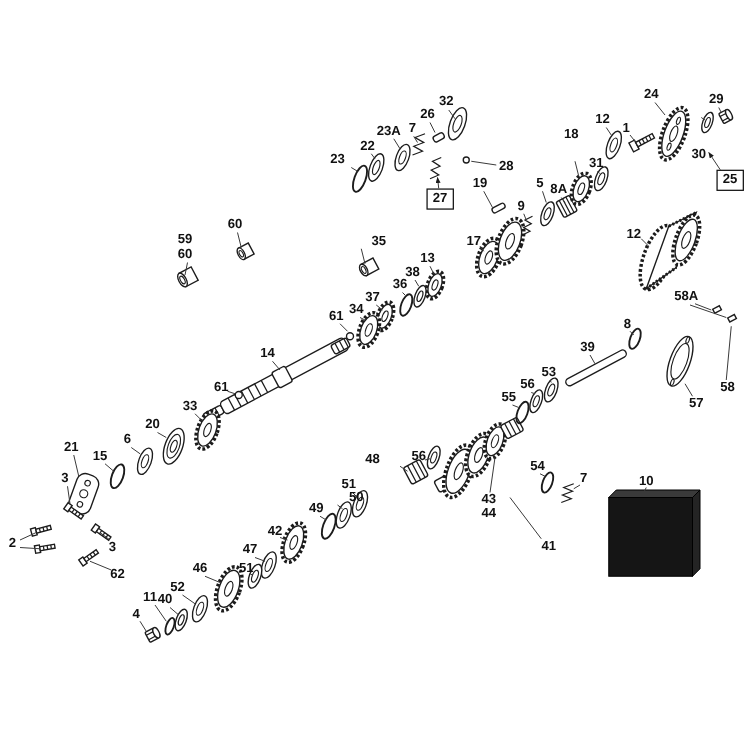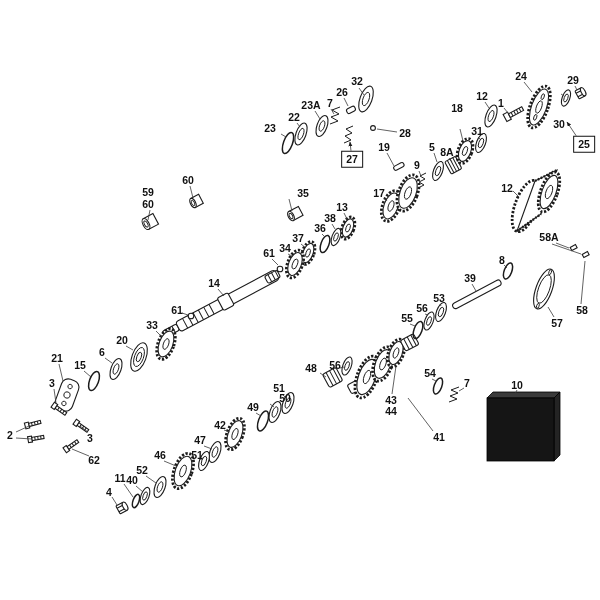--- a/index.html
+++ b/index.html
@@ -457,21 +457,21 @@
       <div class="part-label" style="left: 582px; top: 310px;">58</div>
       <div class="part-label" style="left: 152px; top: 325px;">33</div>
       <div class="part-label" style="left: 439px; top: 298px;">53</div>
       <div class="part-label" style="left: 422px; top: 308px;">56</div>
       <div class="part-label" style="left: 407px; top: 318px;">55</div>
       <div class="part-label" style="left: 122px; top: 340px;">20</div>
       <div class="part-label" style="left: 102px; top: 352px;">6</div>
       <div class="part-label" style="left: 80px; top: 365px;">15</div>
       <div class="part-label" style="left: 57px; top: 358px;">21</div>
       <div class="part-label" style="left: 52px; top: 383px;">3</div>
-      <div class="part-label" style="left: 311px; top: 368px;">48</div>
+      <div class="part-label" style="left: 298px; top: 368px;">48</div>
       <div class="part-label" style="left: 335px; top: 365px;">56</div>
       <div class="part-label" style="left: 430px; top: 373px; text-align: right;">54</div>
       <div class="part-label" style="left: 467px; top: 383px;">7</div>
       <div class="part-label" style="left: 517px; top: 385px;">10</div>
       <div class="part-label" style="left: 391px; top: 400px;">43</div>
       <div class="part-label" style="left: 391px; top: 411px;">44</div>
       <div class="part-label" style="left: 439px; top: 437px;">41</div>
       <div class="part-label" style="left: 253px; top: 407px;">49</div>
       <div class="part-label" style="left: 285px; top: 398px;">50</div>
       <div class="part-label" style="left: 279px; top: 388px;">51</div>

